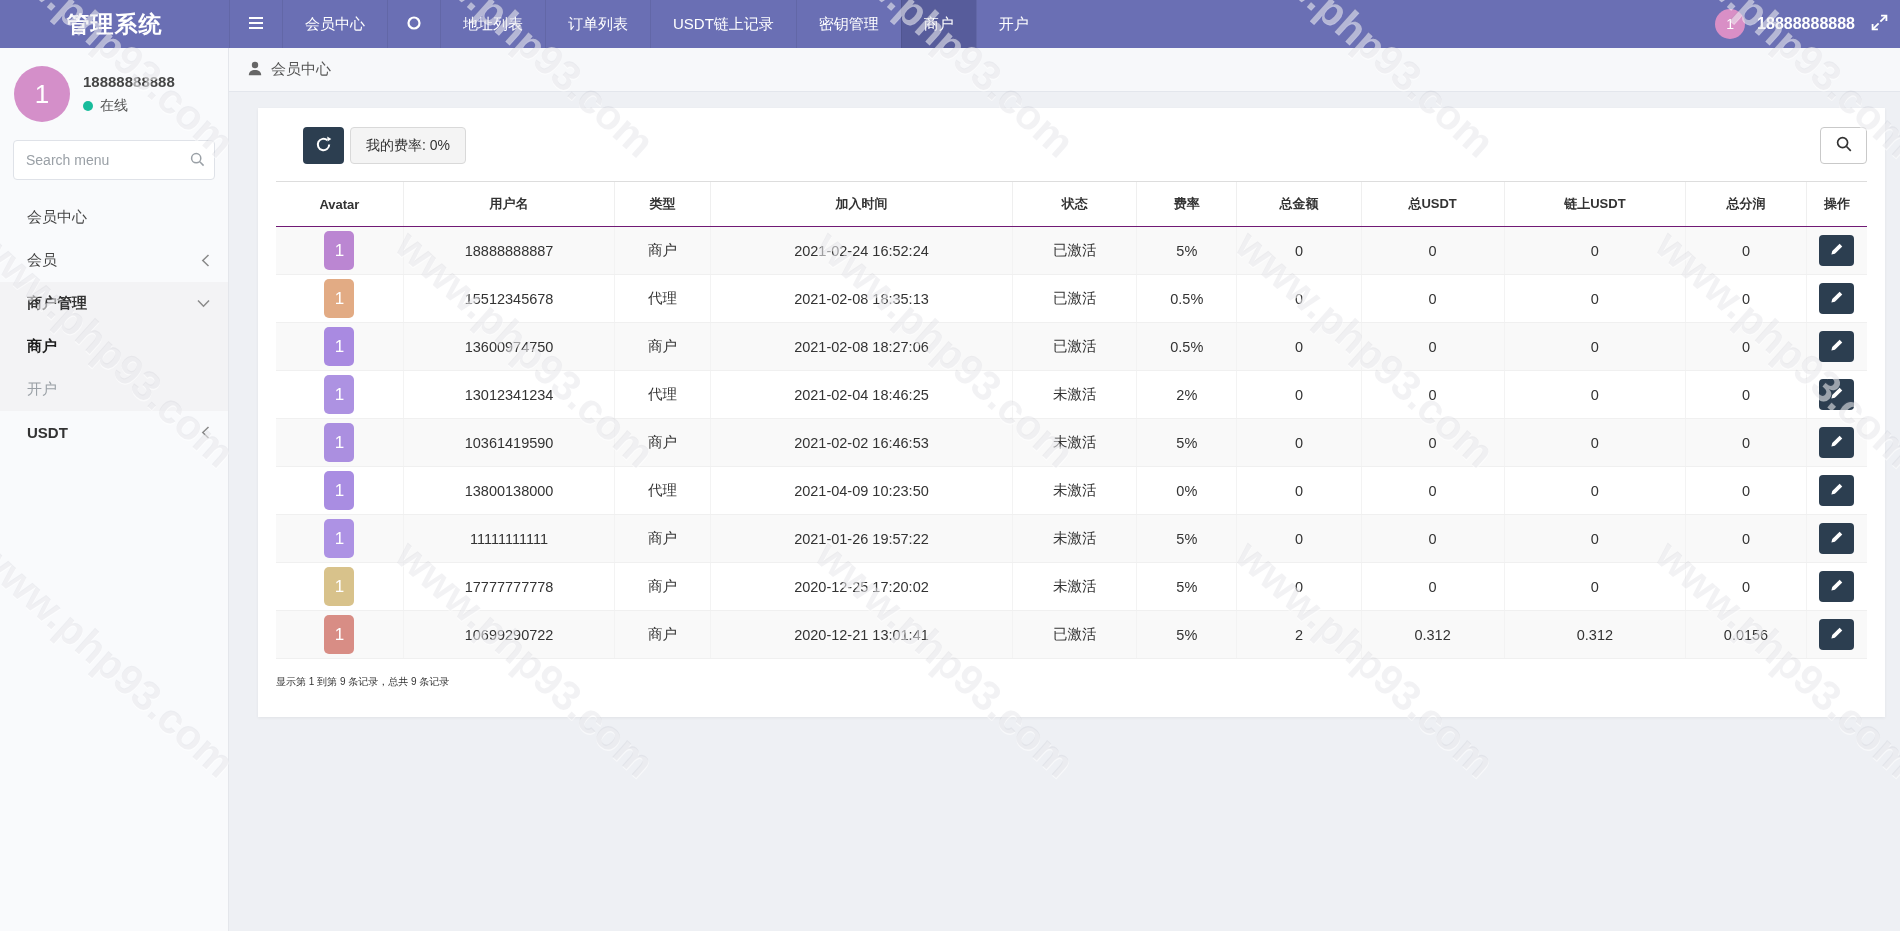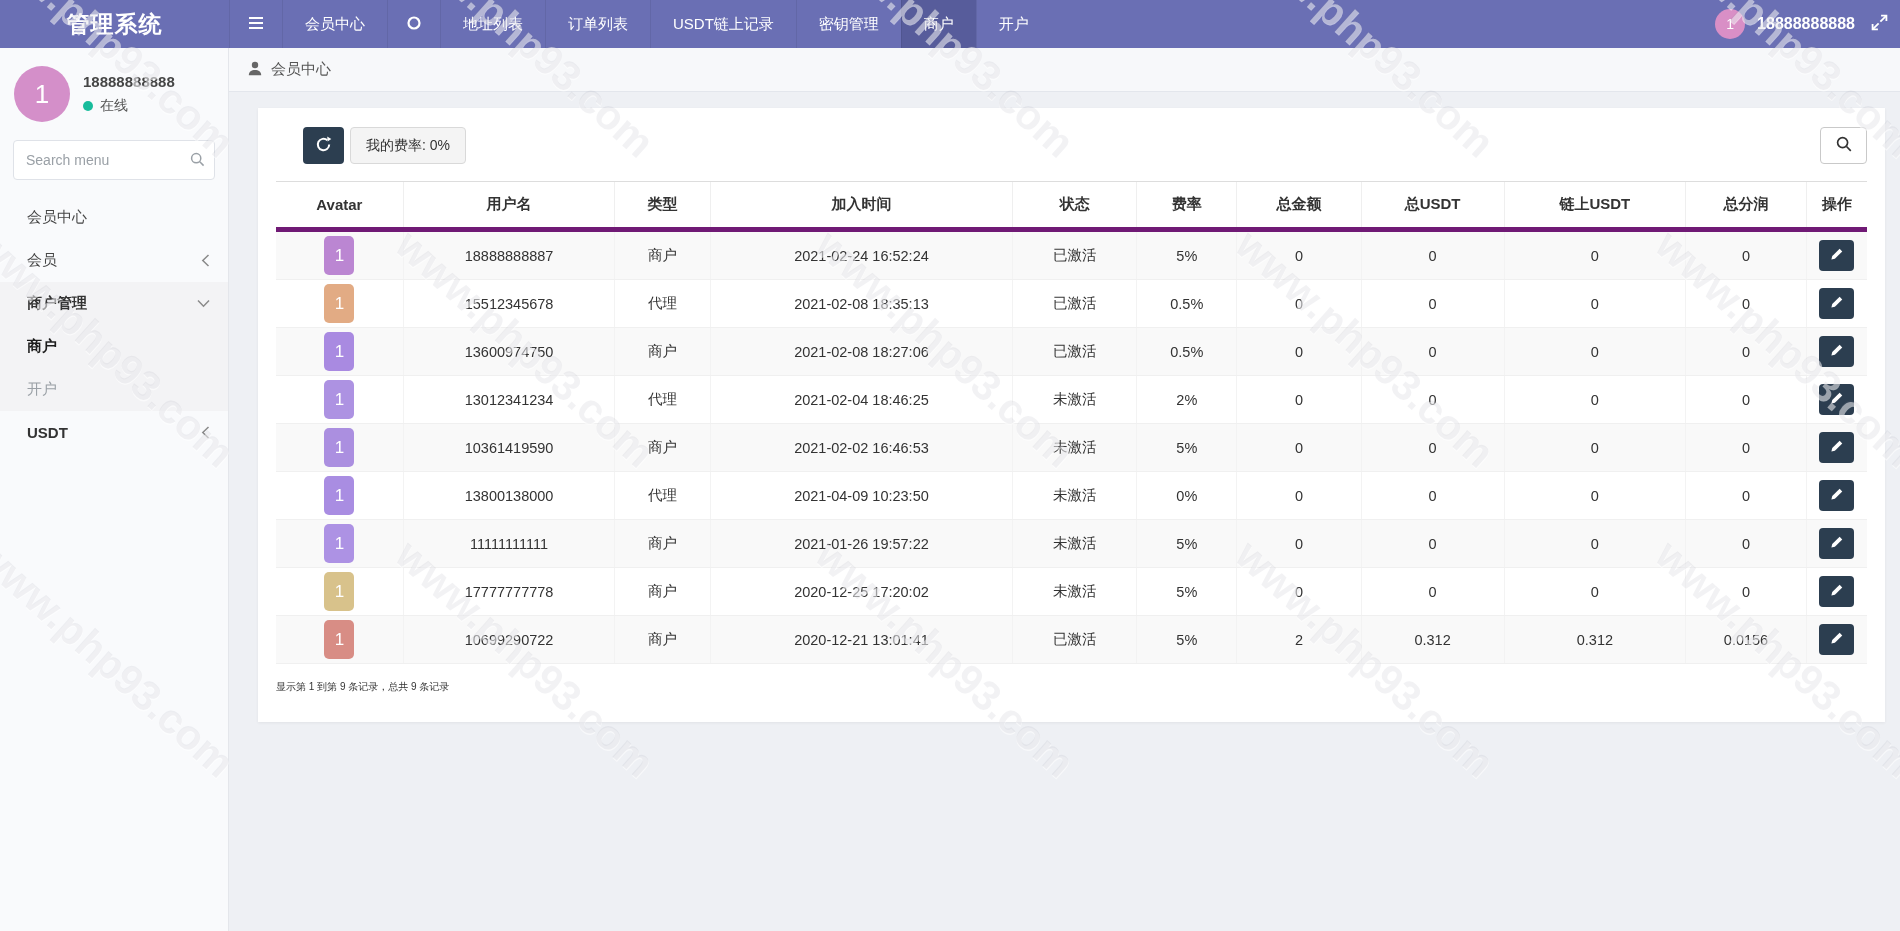--- a/index.html
+++ b/index.html
@@ -57,22 +57,22 @@
     padding:19px 18px 28px 18px; min-height:592px; }
   .toolbar { display:flex; align-items:center; margin-bottom:17px;padding-left:27px; }
   .btn { border:none; cursor:pointer; border-radius:4px; display:flex; align-items:center;
     justify-content:center; font-family:inherit; }
   .btn-refresh { width:41px; height:37px; background:#2c3e50; margin-right:6px; }
   .btn-rate { height:37px; padding:0 15px; background:#f4f4f4; border:1px solid #d9d9d9;
     font-size:14px; color:#333; }
   .btn-search { margin-left:auto; width:47px; height:37px; background:#fff; border:1px solid #c9c9c9; }
   
   table { width:100%; border-collapse:collapse; table-layout:fixed; }
-  thead th { font-size:15px; font-weight:bold; color:#333; padding:13px 6px;
-    border-top:1px solid #ddd; border-bottom:5px solid #701a75; border-left:1px solid #efefef;
+  thead th { font-size:13px; font-weight:bold; color:#333; padding:13px 6px;
+    border-top:1px solid #ddd; border-bottom:1px solid #701a75; border-left:1px solid #efefef;
     text-align:center; }
   thead th:first-child { border-left:none; }
   tbody td { font-size:14.5px; color:#333; text-align:center; padding:4px 6px; height:48px;
     border-bottom:1px solid #f0f0f0; border-left:1px solid #f3f3f3; }
   tbody td:first-child { border-left:none; }
   tr.striped { background:#f9f9f9; }
   .row-avatar { display:inline-flex; width:30px; height:39px; border-radius:5px;
     align-items:center; justify-content:center; color:#fff; font-size:17px; }
   .btn-edit { width:35px; height:31px; background:#2c3e50; margin:0 auto; }
   .col-avatar{width:8%} .col-user{width:13.3%} .col-type{width:6%} .col-join{width:19%}

